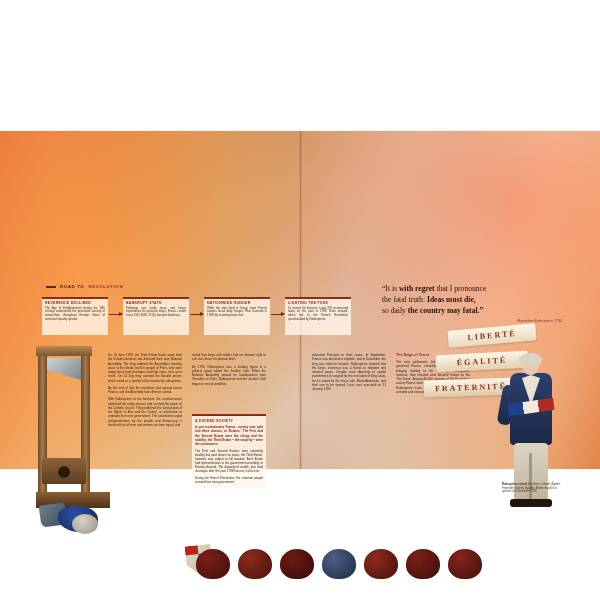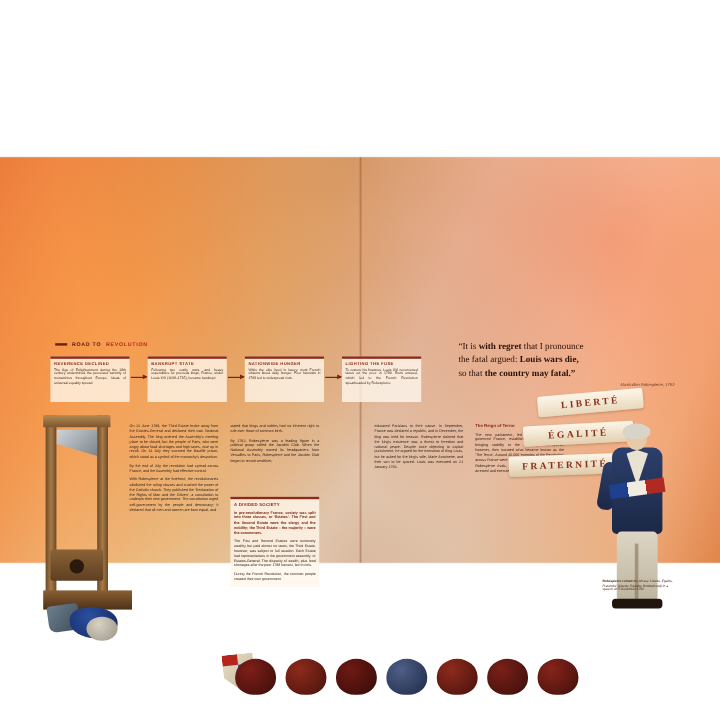--- a/index.html
+++ b/index.html
@@ -182,22 +182,22 @@
     <div class="tl-arrow" style="left:229px"></div>
     <div class="tl-box" style="left:243px">
       <h4>LIGHTING THE FUSE</h4>
       <p>To restore his finances, Louis XVI reconvened taxes on the poor in 1789. Riots ensued, which led to the French Revolution spearheaded by Robespierre.</p>
     </div>
   </div>
 
   <div class="quote">
     <p class="qt">
       <span>“It is </span><b>with regret</b><span> that I pronounce</span><br>
-      <span>the fatal argued: </span><b>Louis wars die,</b><br>
-      <span>so that </span><b>the country may fatal.”</b>
+      <span>the fatal truth: </span><b>Ideas must die,</b><br>
+      <span>so daily </span><b>the country may fatal.”</b>
     </p>
     <div class="attr">Maximilien Robespierre, 1792</div>
   </div>
 
   <div class="guillotine">
     <div class="g-frame">
       <div class="g-post l"></div>
       <div class="g-post r"></div>
       <div class="g-top"></div>
       <div class="g-blade"></div>

